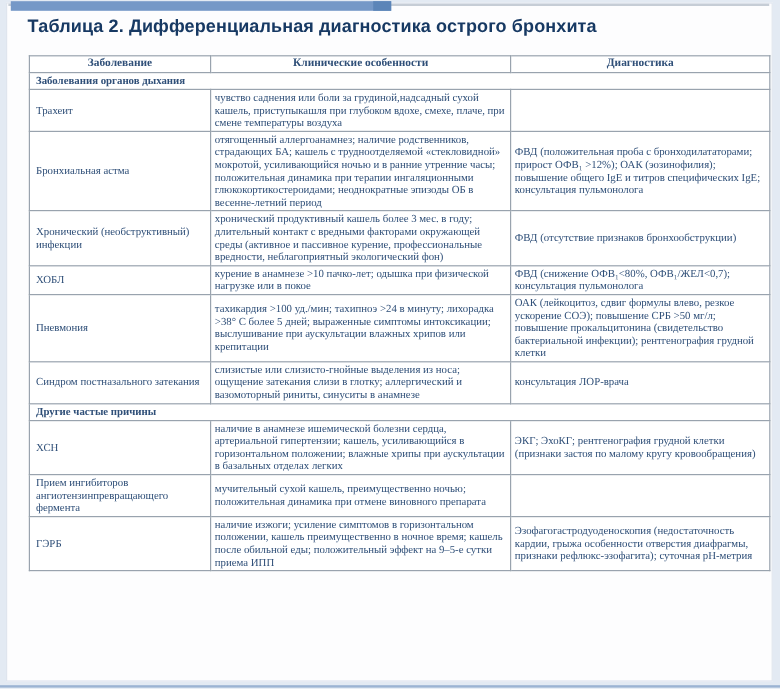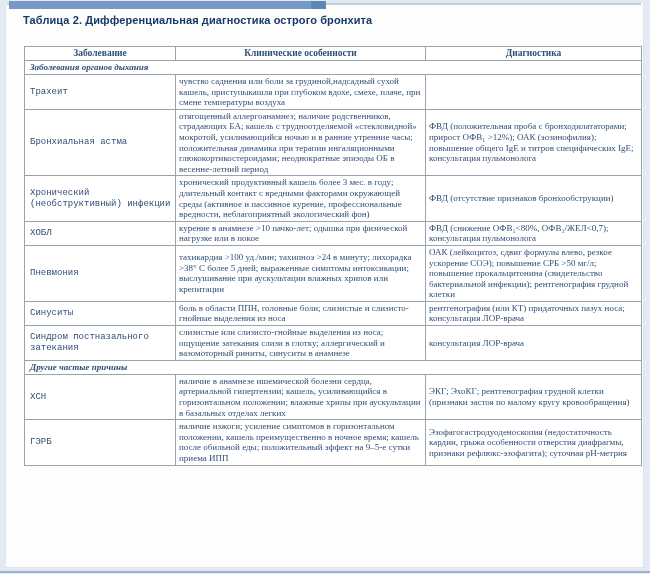--- a/index.html
+++ b/index.html
@@ -27,45 +27,45 @@
     position:absolute; top:0; right:0; width:15px; height:8px;
     background:#5c85b8;
   }
   .bottom-rule {
     position:absolute; left:0; bottom:1px; width:650px; height:2px;
     background:#9bb3d3;
   }
   .title {
     position:absolute; left:23px; top:14px; width:600px;
     font-family:"Liberation Sans", sans-serif;
-    font-weight:bold; font-size:11px; letter-spacing:0.1px;
+    font-weight:bold; font-size:15px; letter-spacing:0.1px;
     color:#173963;
   }
   table.diff {
     position:absolute; left:24px; top:46px; width:617px;
     border-collapse:collapse; table-layout:fixed;
     background:#ffffff;
   }
   .diff th, .diff td {
     border:1px solid #99a3ae;
     font-size:9px; line-height:10.6px;
     color:#2f4f78;
     padding:1px 3px;
     vertical-align:middle;
     text-align:left;
   }
   .diff th {
     font-weight:bold; text-align:center;
     font-size:9.5px; height:14px; line-height:11px;
   }
   .diff td.section {
-    font-style:italic; font-weight:bold;
+    font-weight:bold;
     height:14px; padding:1px 5px;
   }
-  .diff td.disease { padding-left:5px;font-family:Liberation Mono, monospace; }
+  .diff td.disease { padding-left:5px; }
   col.c1 { width:151px; }
   col.c2 { width:250px; }
   col.c3 { width:216px; }
 </style>
 </head>
 <body>
 
 <div class="card"></div>
 <div class="top-hairline"></div>
 <div class="accent-bar">
@@ -111,40 +111,40 @@
       <td class="disease">ХОБЛ</td>
       <td>курение в анамнезе &gt;10 пачко-лет; одышка при физической нагрузке или в покое</td>
       <td>ФВД (снижение ОФВ₁&lt;80%, ОФВ₁/ЖЕЛ&lt;0,7); консультация пульмонолога</td>
     </tr>
     <tr>
       <td class="disease">Пневмония</td>
       <td>тахикардия &gt;100 уд./мин; тахипноэ &gt;24 в минуту; лихорадка &gt;38° С более 5 дней; выраженные симптомы интоксикации; выслушивание при аускультации влажных хрипов или крепитации</td>
       <td>ОАК (лейкоцитоз, сдвиг формулы влево, резкое ускорение СОЭ); повышение СРБ &gt;50 мг/л; повышение прокальцитонина (свидетельство бактериальной инфекции); рентгенография грудной клетки</td>
     </tr>
     <tr>
-      <td class="disease">Синуситы</td>
-      <td>боль в области ППН, головные боли; слизистые и слизисто-гнойные выделения из носа</td>
-      <td>рентгенография (или КТ) придаточных пазух носа; консультация ЛОР-врача</td>
-    </tr>
-    <tr>
       <td class="disease">Синдром постназального затекания</td>
       <td>слизистые или слизисто-гнойные выделения из носа; ощущение затекания слизи в глотку; аллергический и вазомоторный риниты, синуситы в анамнезе</td>
       <td>консультация ЛОР-врача</td>
     </tr>
 
     <tr>
       <td class="section" colspan="3">Другие частые причины</td>
     </tr>
 
     <tr>
       <td class="disease">ХСН</td>
       <td>наличие в анамнезе ишемической болезни сердца, артериальной гипертензии; кашель, усиливающийся в горизонтальном положении; влажные хрипы при аускультации в базальных отделах легких</td>
       <td>ЭКГ; ЭхоКГ; рентгенография грудной клетки (признаки застоя по малому кругу кровообращения)</td>
     </tr>
     <tr>
+      <td class="disease">Прием ингибиторов ангиотензинпревращающего фермента</td>
+      <td>мучительный сухой кашель, преимущественно ночью; положительная динамика при отмене виновного препарата</td>
+      <td></td>
+    </tr>
+    <tr>
       <td class="disease">ГЭРБ</td>
       <td>наличие изжоги; усиление симптомов в горизонтальном положении, кашель преимущественно в ночное время; кашель после обильной еды; положительный эффект на 9–5-е сутки приема ИПП</td>
       <td>Эзофагогастродуоденоскопия (недостаточность кардии, грыжа особенности отверстия диафрагмы, признаки рефлюкс-эзофагита); суточная pH-метрия</td>
     </tr>
   </tbody>
 </table>
 
 <div class="bottom-rule"></div>
 
 </body></html>

